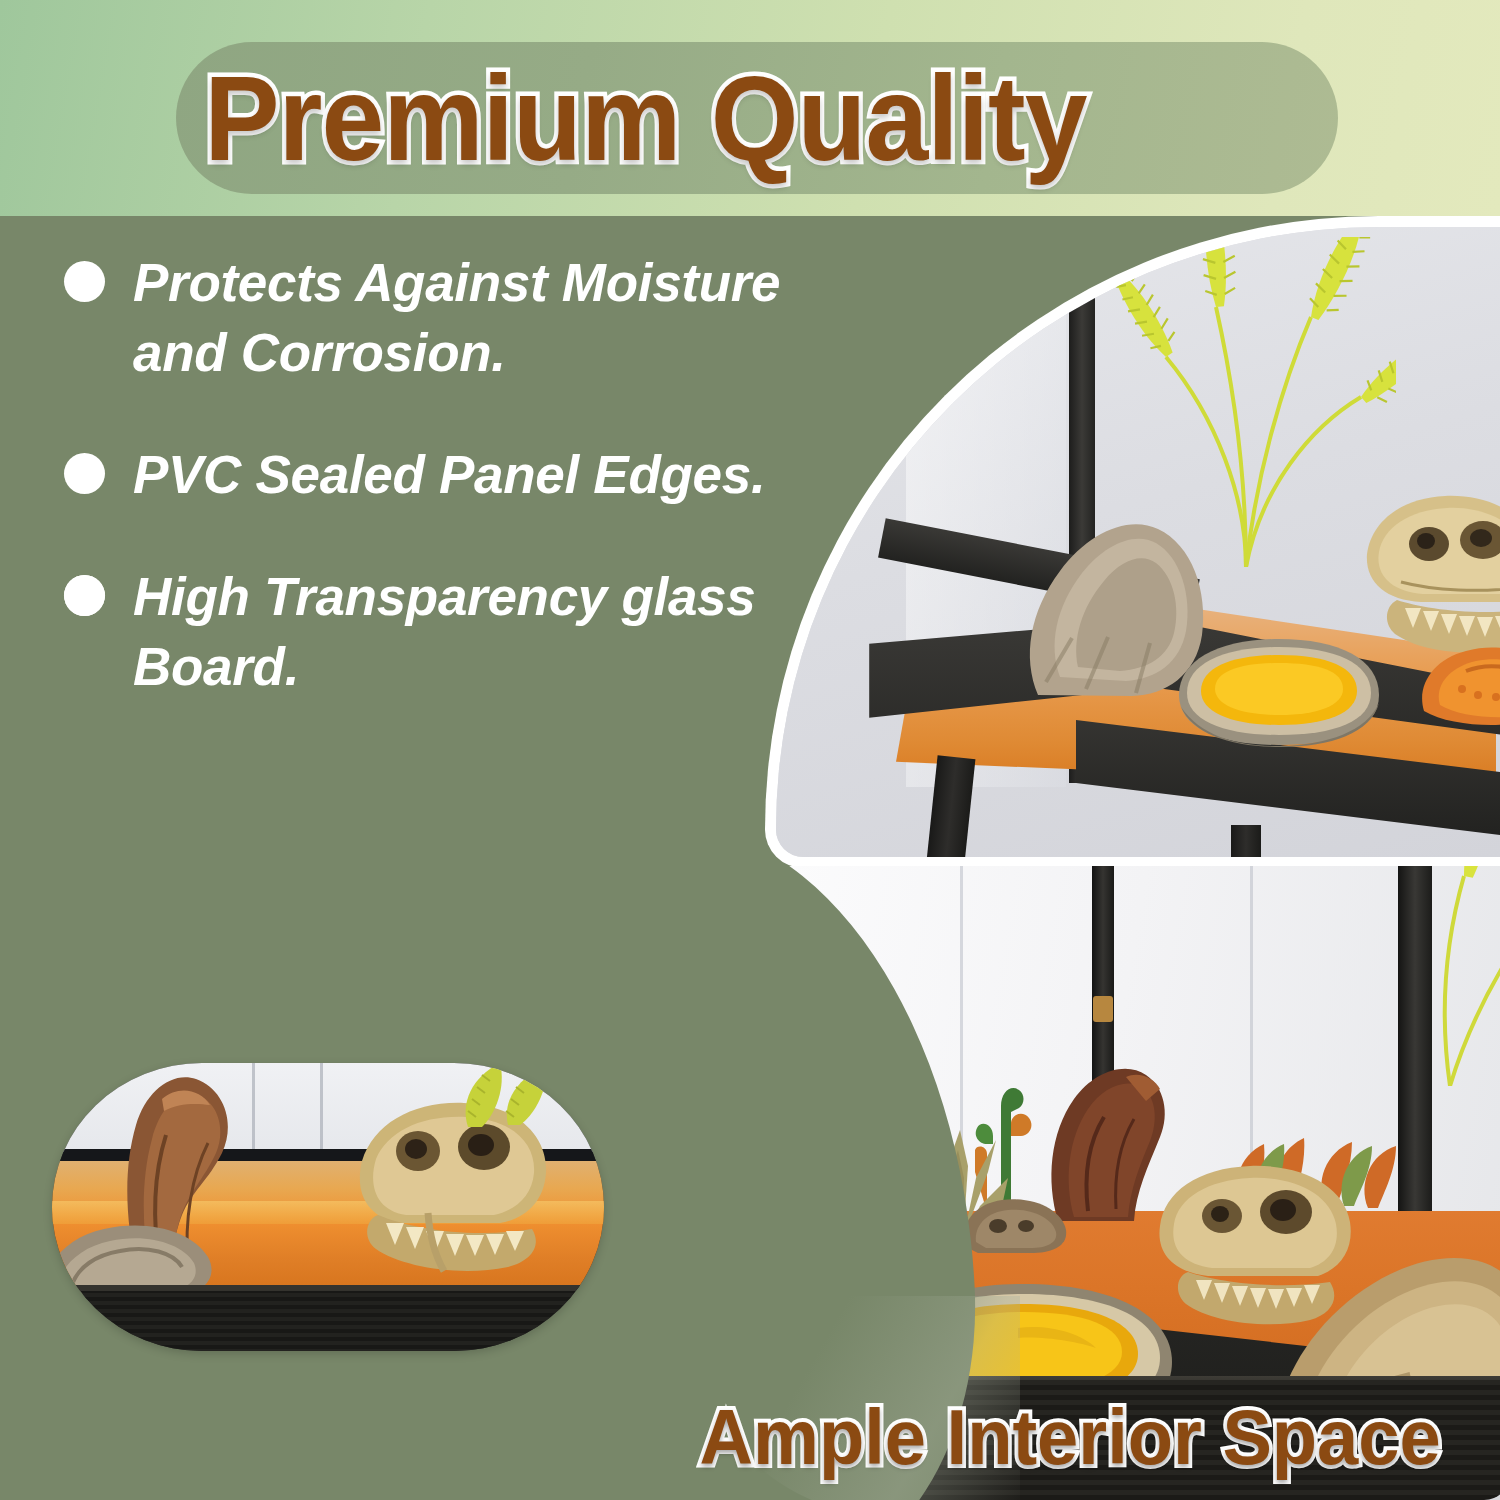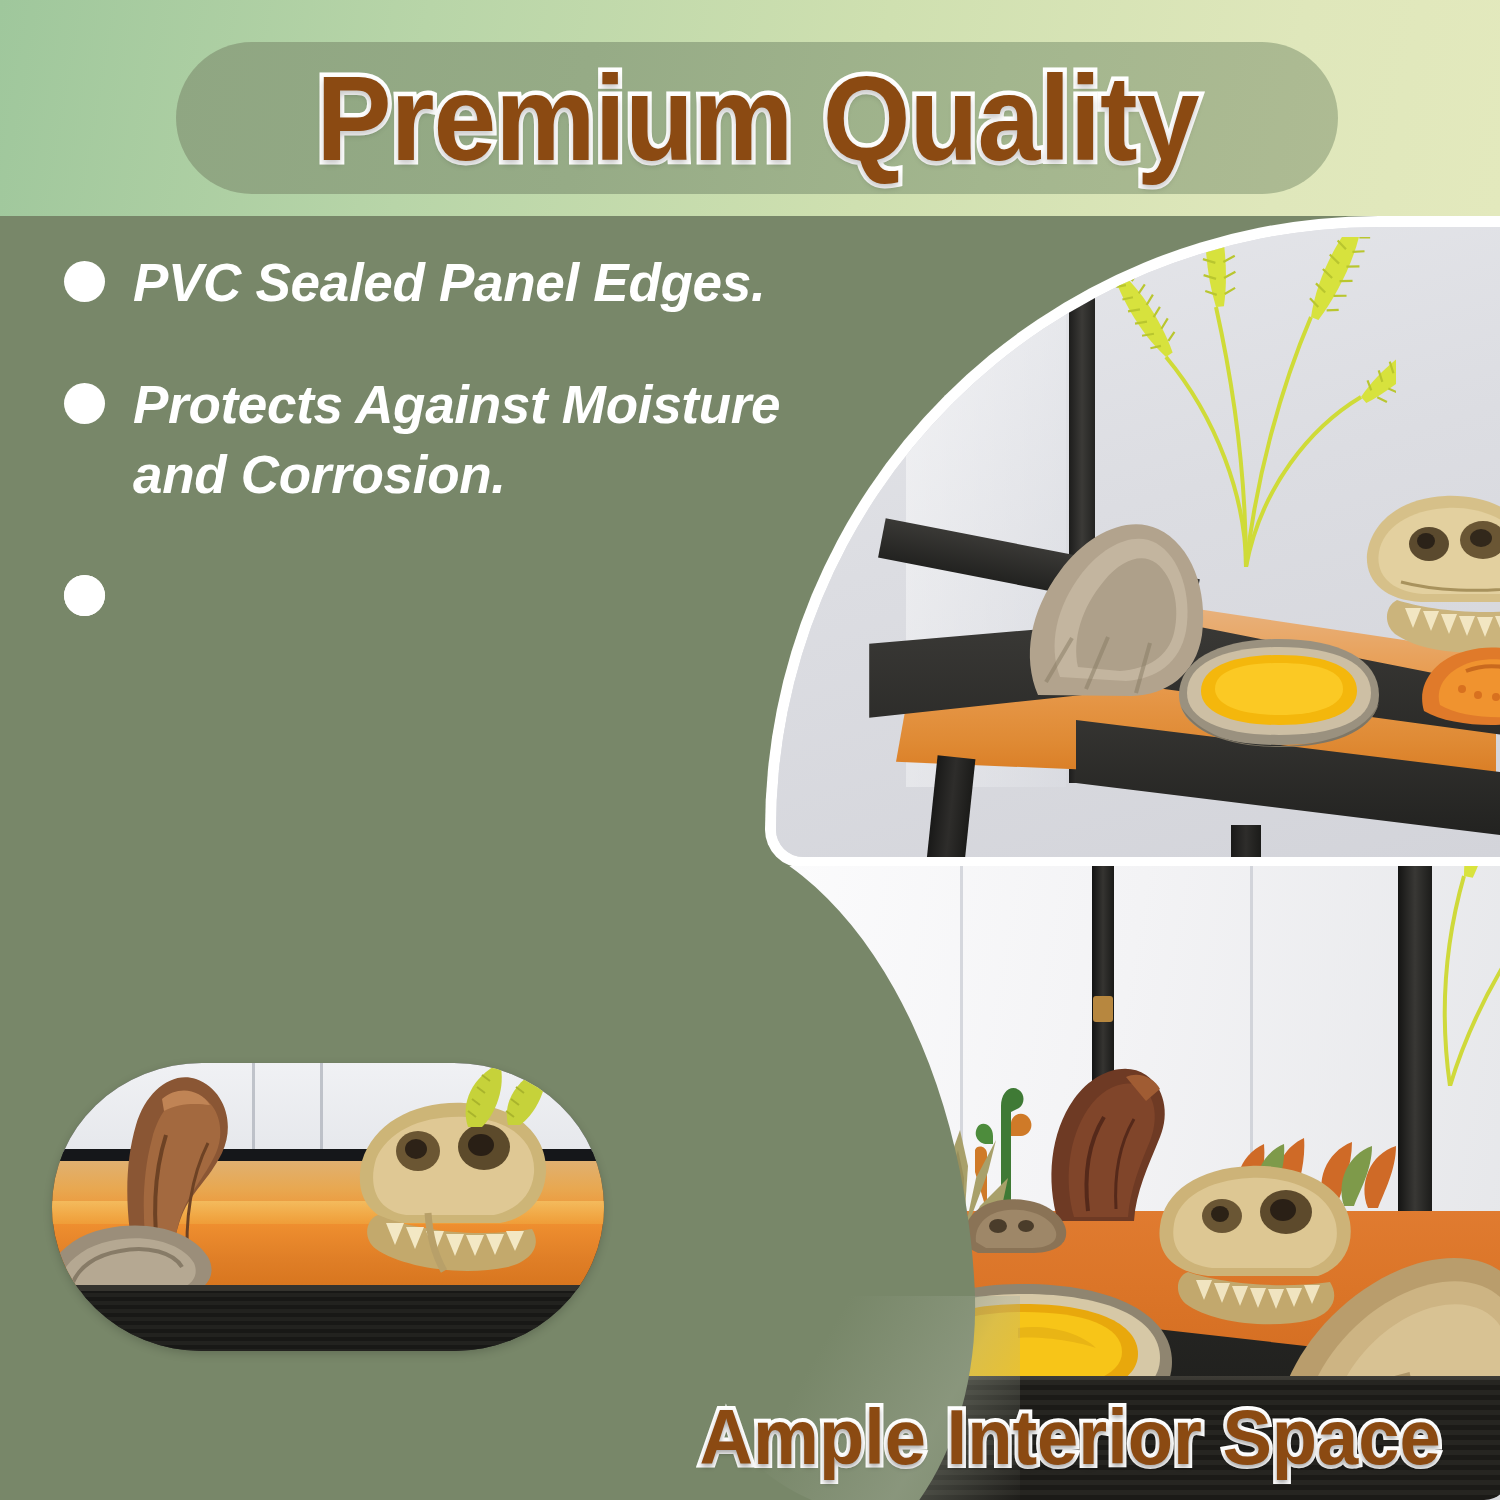--- a/index.html
+++ b/index.html
@@ -40,21 +40,20 @@
 
   
   .title-banner {
     position: absolute;
     left: 176px; top: 42px;
     width: 1162px; height: 152px;
     border-radius: 76px;
     background: linear-gradient(100deg, #8fa682 0%, #96ab86 35%, #a3b68e 70%, #aebb93 100%);
     display: flex;
     align-items: center;
-    justify-content: center;
     overflow: hidden;
   }
   .title-text {
     font-family: "Liberation Sans", sans-serif;
     font-weight: bold;
     font-size: 120px;
     line-height: 1;
     letter-spacing: -1px;
     color: #8B4A12;
     -webkit-text-stroke: 9px #ffffff;
@@ -403,31 +402,32 @@
   <div class="body-green"></div>
   <div class="top-strip"></div>
 
   <div class="title-banner">
     <div class="title-text">Premium Quality</div>
   </div>
 
   <div class="bullets">
     <div class="bullet-row">
       <span class="bullet-dot"></span>
-      <span class="bullet-text">PVC Sealed Panel Edges.</span>
+      <span class="bullet-text">Protects Against Moisture and Corrosion.</span>
     </div>
     <div class="bullet-row">
       <span class="bullet-dot"></span>
-      <span class="bullet-text">Protects Against Moisture and Corrosion.</span>
+      <span class="bullet-text">PVC Sealed Panel Edges.</span>
     </div>
     <div class="bullet-row">
       <span class="bullet-dot"></span>
     </div>
     <div class="bullet-row">
       <span class="bullet-dot"></span>
+      <span class="bullet-text">High Transparency glass Board.</span>
     </div>
   </div>
 
   <div class="panel-top">
     <div class="panel-top-arc">
       <div class="panel-top-photo">
 
         <div class="tk-glass-left"></div>
         <div class="tk-post" style="left:293px;top:0;height:556px;"></div>
         <div class="tk-deck" style="left:100px;top:352px;width:320px;height:40px;transform:rotate(11deg);transform-origin:right center;"></div>

